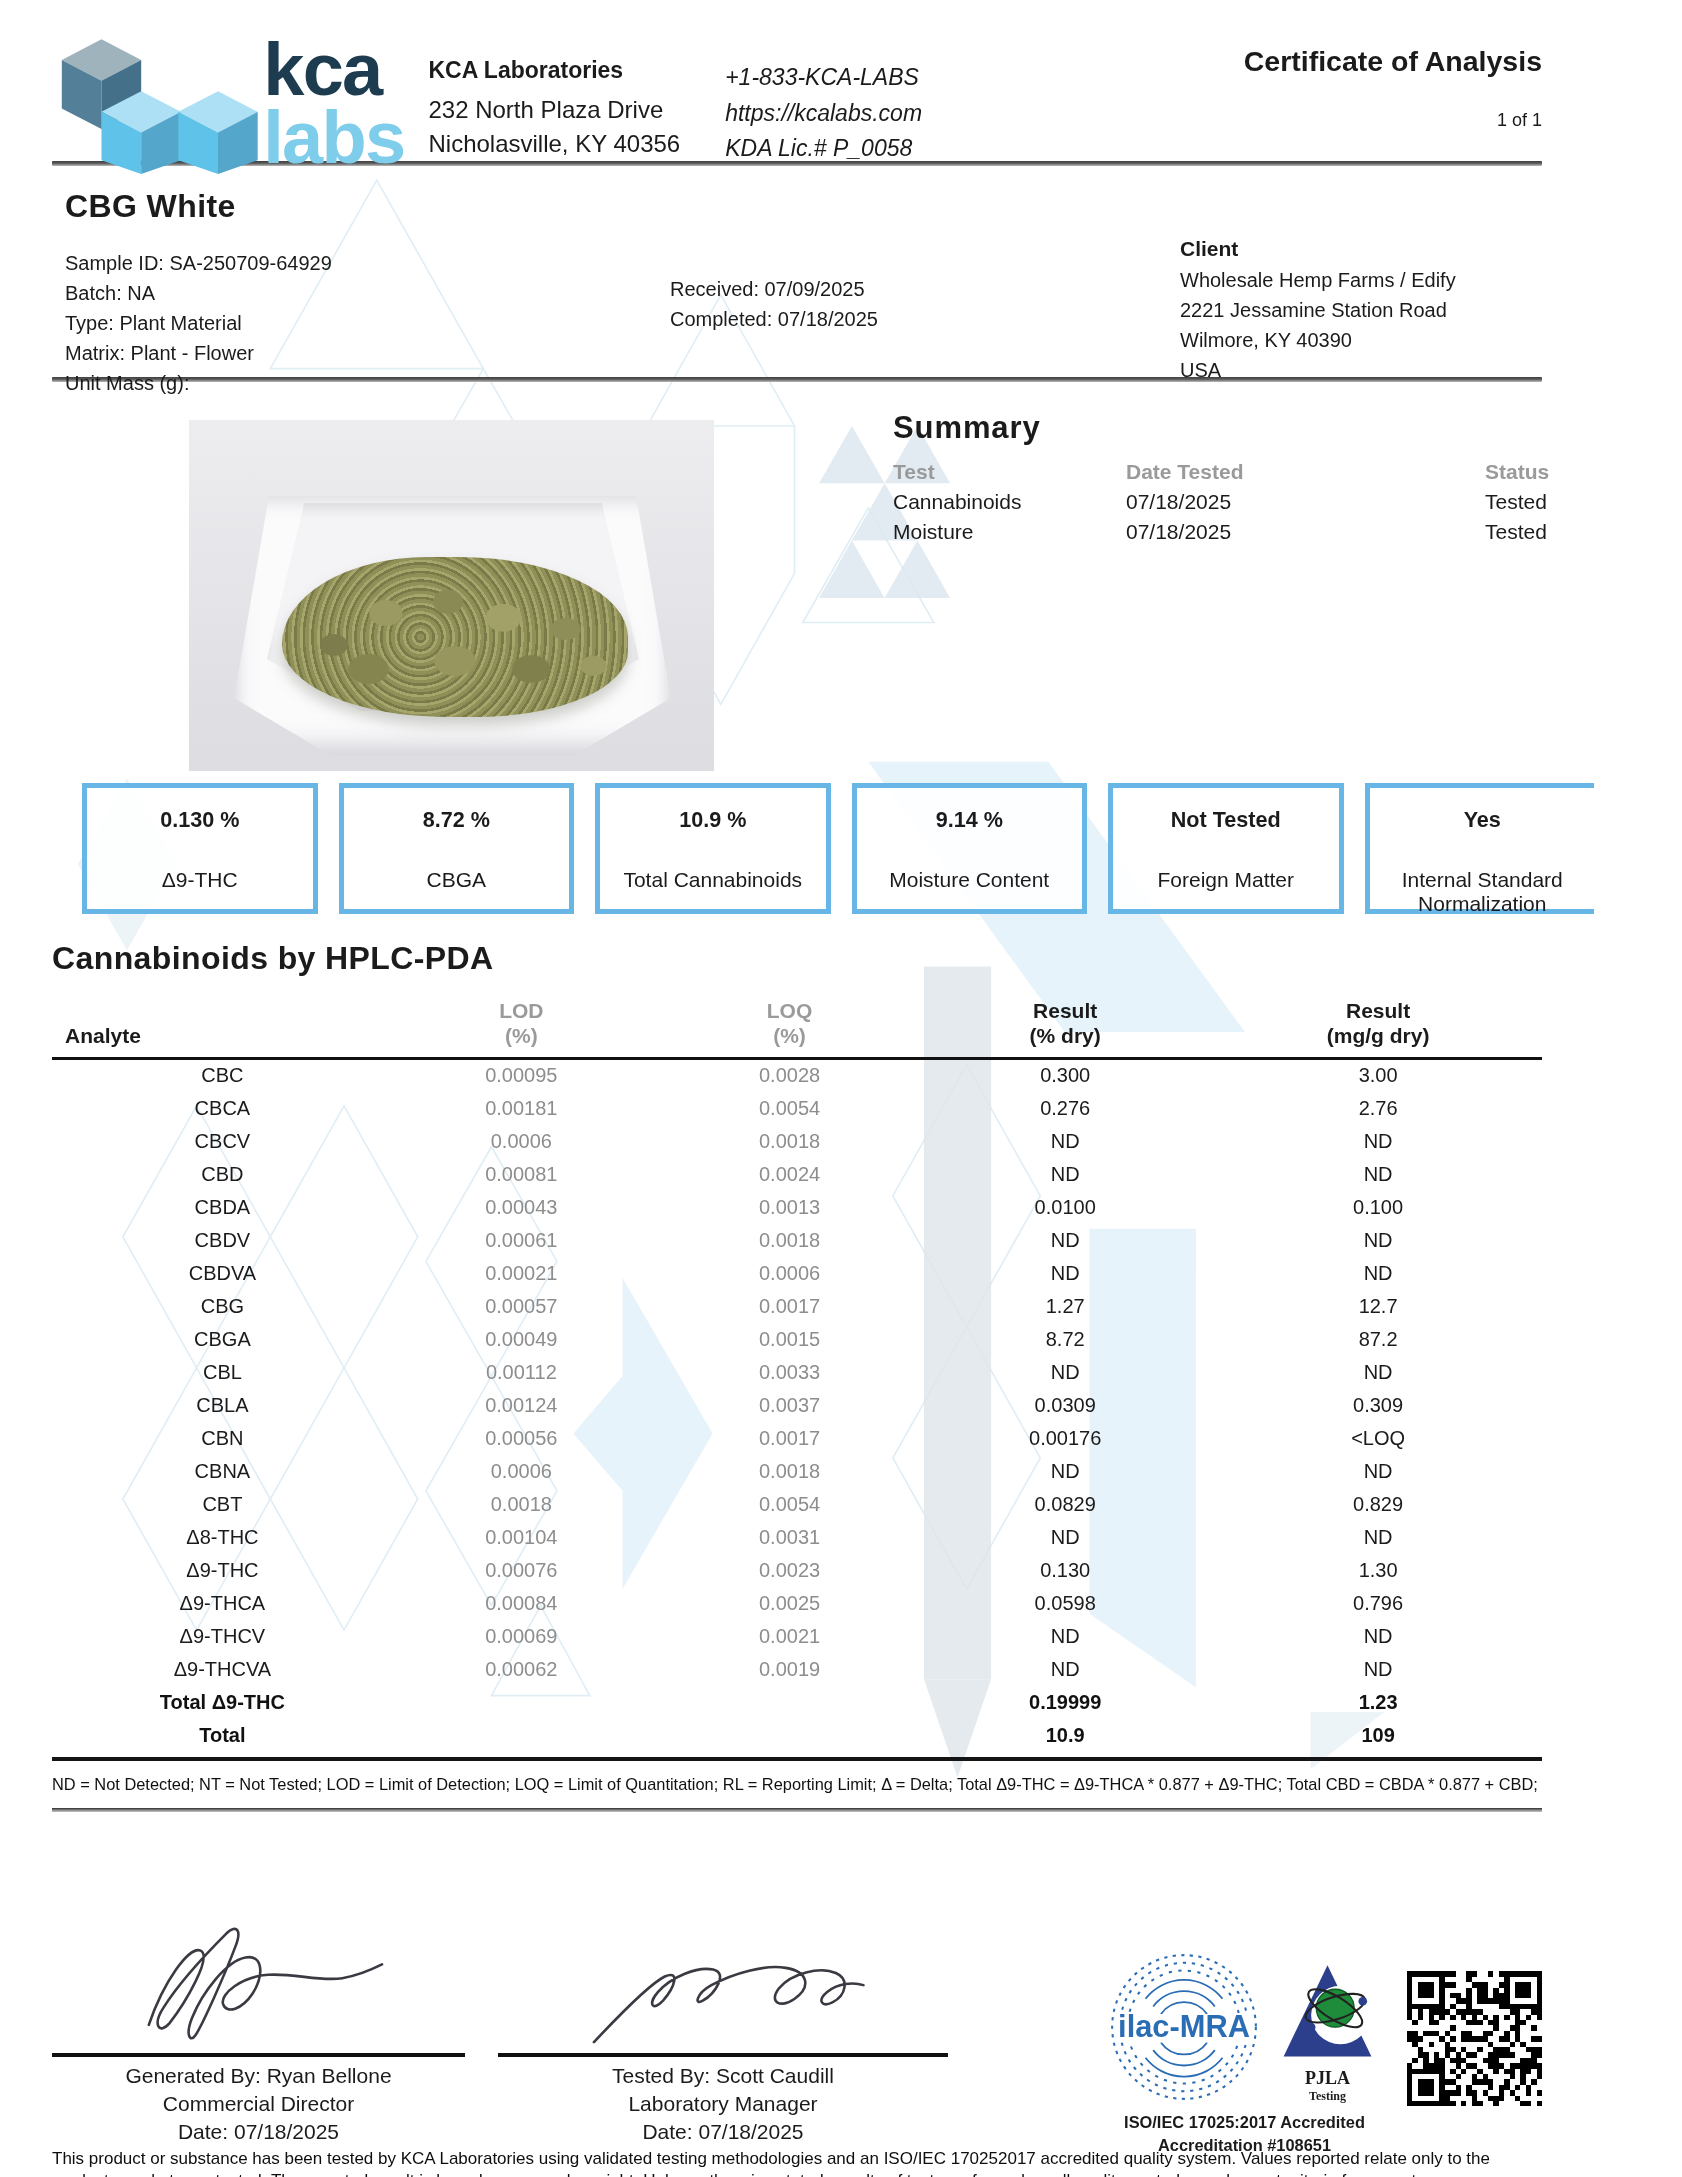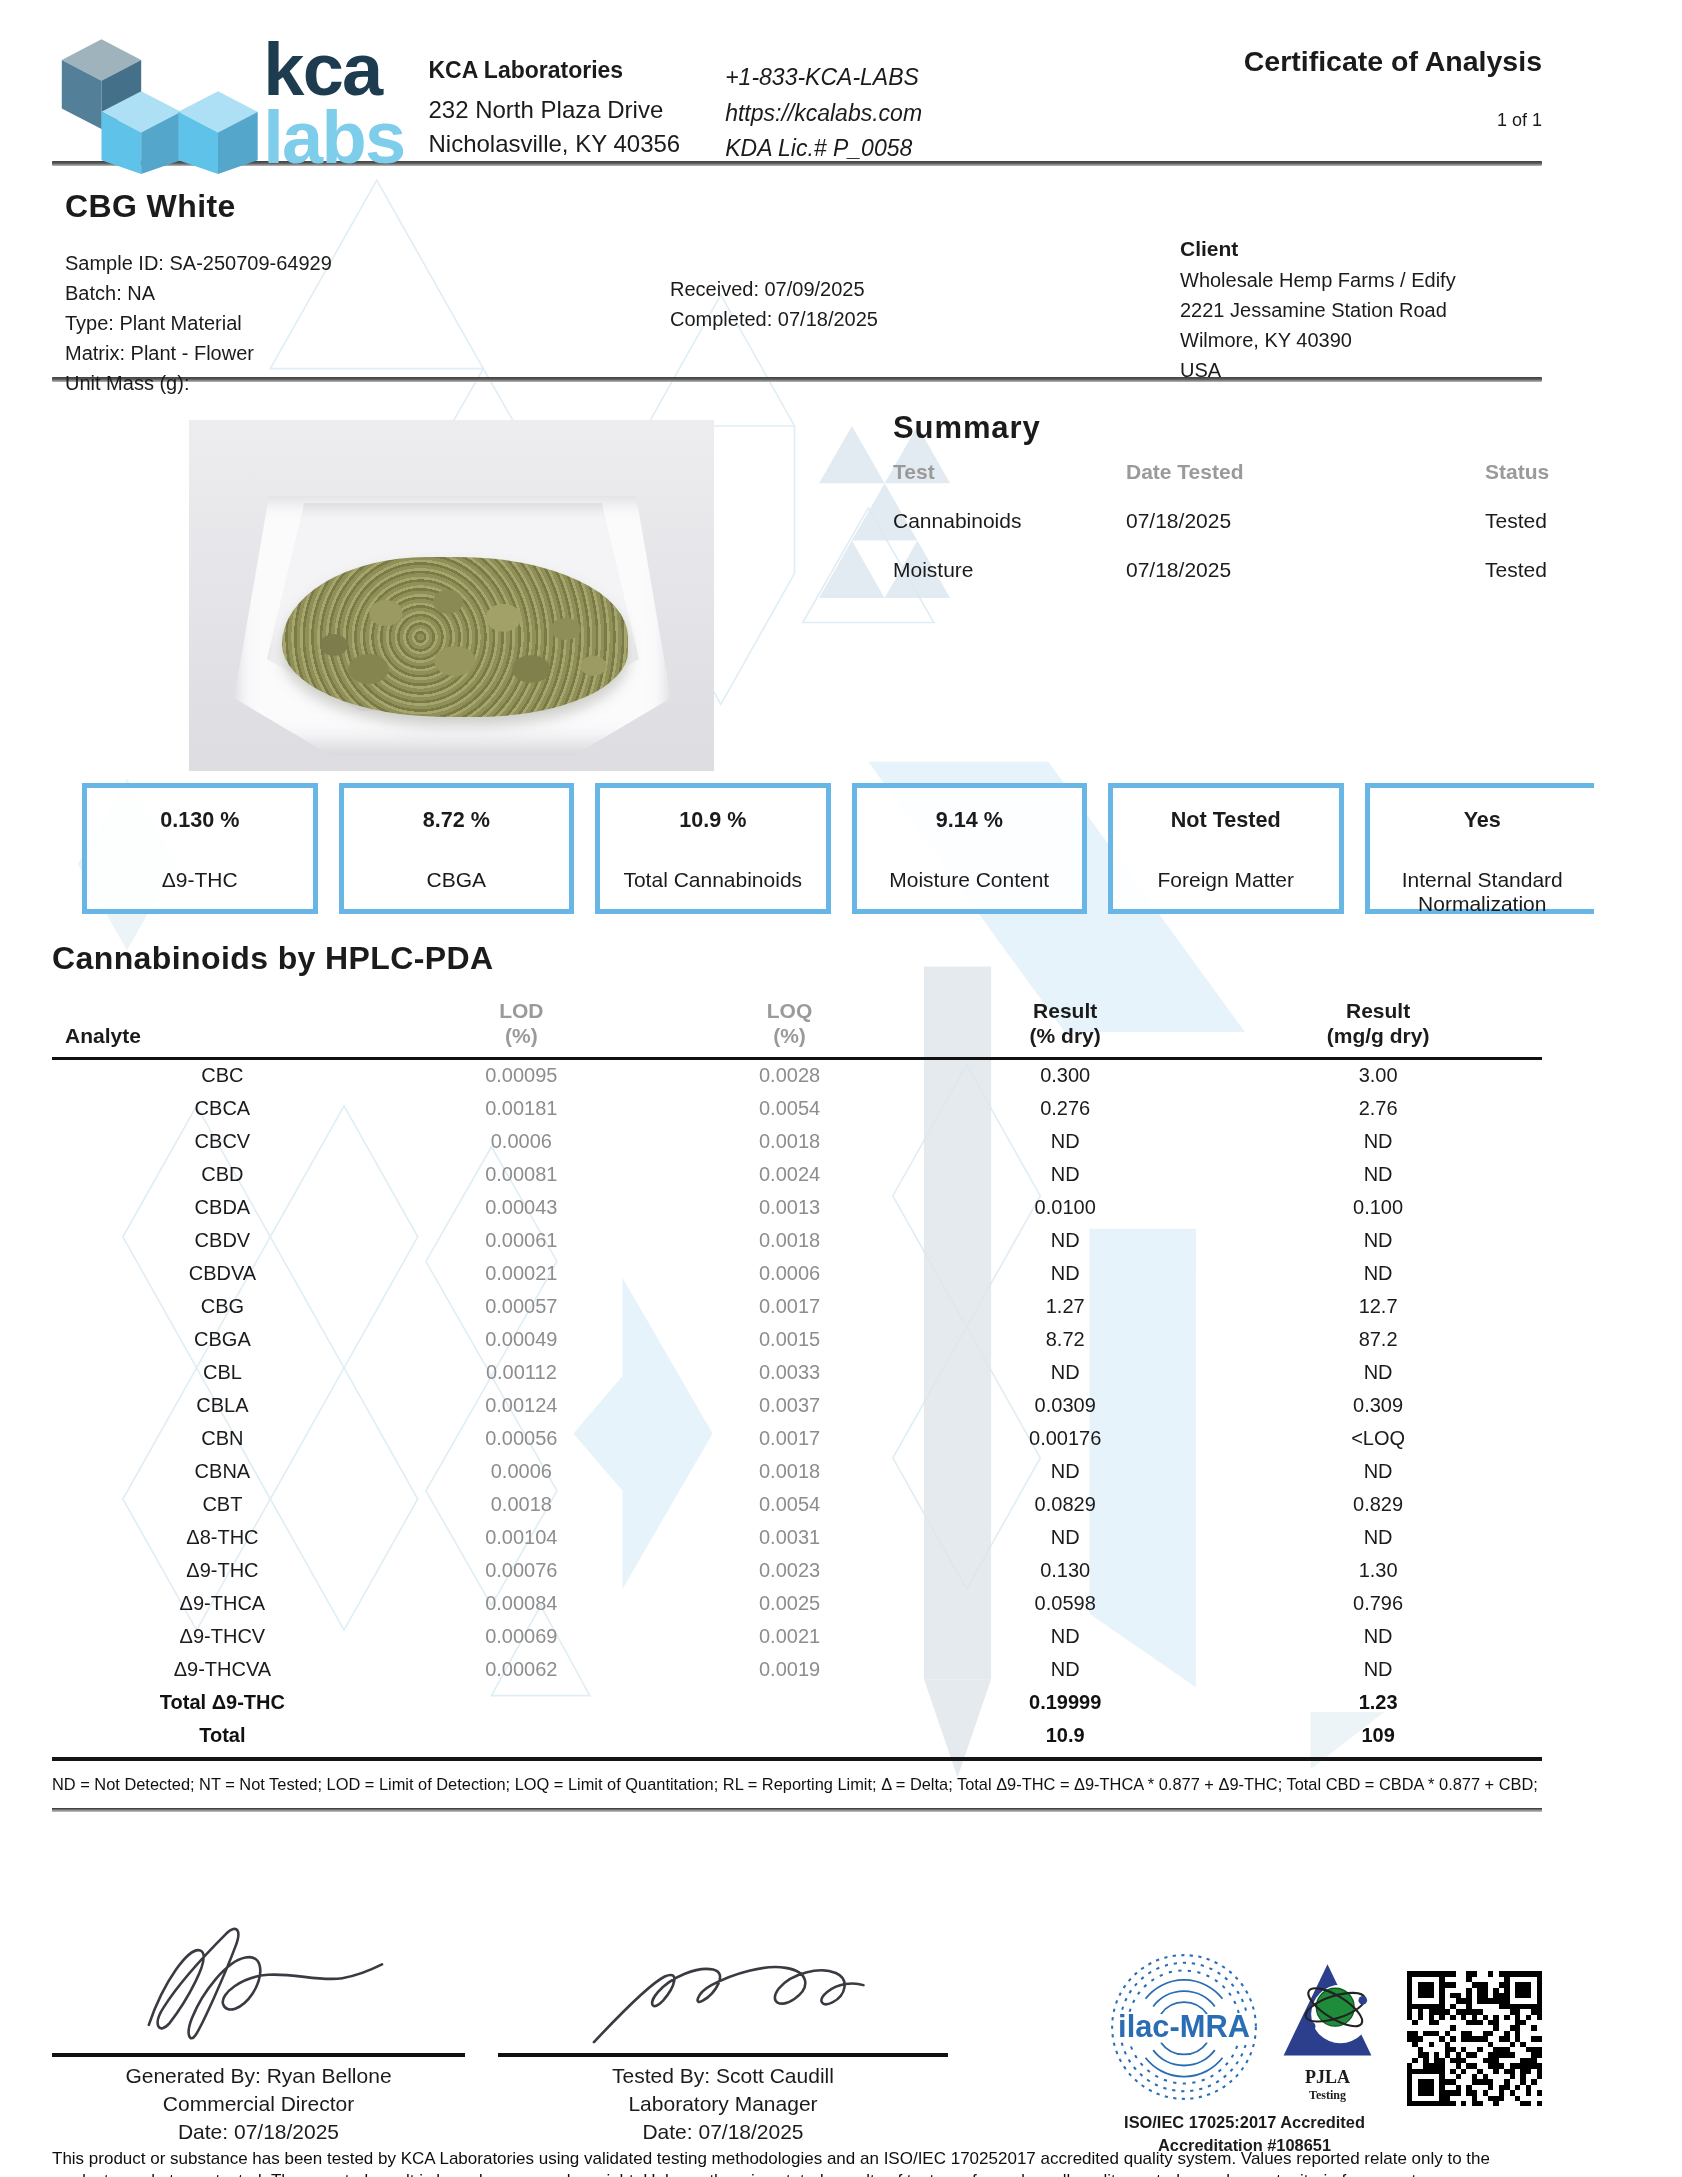--- a/index.html
+++ b/index.html
@@ -53,21 +53,21 @@
            radial-gradient(31px 24px at 64% 38%, #a2a268 0 55%, transparent 60%),
            radial-gradient(26px 19px at 82% 45%, #8e8e58 0 55%, transparent 60%),
            radial-gradient(35px 26px at 25% 70%, #85854f 0 55%, transparent 60%),
            radial-gradient(36px 26px at 50% 65%, #96965e 0 55%, transparent 60%),
            radial-gradient(33px 24px at 72% 70%, #80804c 0 55%, transparent 60%),
            radial-gradient(22.5px 17.3px at 90% 68%, #9b9b63 0 55%, transparent 60%),
            repeating-radial-gradient(circle at 40% 50%, #8f8f58 0 3.5px, #7a7a48 3.5px 6px, #a5a56c 6px 8.6px);
           box-shadow:0 8.6px 14px rgba(120,120,110,.35); }
   .summary-block { position:absolute; left:841px; top:28px; width:744px; }
   .summary-title { font-size:31px; font-weight:bold; letter-spacing:0.9px; }
-  .summary-table { margin-top:14px; display:grid; grid-template-columns:233px 304px 1fr; row-gap:25px; font-size:21px; }
+  .summary-table { margin-top:14px; display:grid; grid-template-columns:233px 304px 1fr; row-gap:6px; font-size:21px; }
   .summary-h { color:#9a9a9a; font-weight:bold; }
   .summary-c { color:#1b1b1b; }
   .col-status { padding-left:55px; }
 
   
   .boxes { display:flex; gap:21px; margin:12px 0 0 30px; width:1518px; }
   .rbox { flex:1 1 0; height:131px; border:5.2px solid #67b6e5; background:rgba(255,255,255,.85); text-align:center; padding-top:19px; }
   .rbox-value { font-size:21.6px; font-weight:bold; }
   .rbox-label { font-size:21px; margin-top:35px; line-height:1.15; }
 
@@ -92,21 +92,21 @@
   
   .footer-row { display:flex; margin-top:102px; height:225px; }
   .sig-block { text-align:center; }
   .sig-block.left { width:413px; }
   .sig-block.right { width:450px; margin-left:33px; }
   .sig-draw { height:137px; display:flex; align-items:flex-end; justify-content:center; }
   .sig-line { height:3.5px; background:#111; margin-top:1.7px; }
   .sig-text { font-size:21px; line-height:1.35; margin-top:5.2px; }
   .accred { margin-left:auto; display:flex; align-items:flex-start; padding-top:36px; }
   .accred-left { width:277px; text-align:center; }
-  .accred-logos { display:flex; align-items:center; justify-content:center; gap:12px; }
+  .accred-logos { display:flex; align-items:flex-end; justify-content:center; gap:12px; }
   .iso-text { font-size:16.4px; font-weight:bold; margin-top:7px; line-height:1.4; }
   .qr { margin-left:24px; margin-top:21px; width:135px; height:135px; display:grid;
         grid-template-columns:repeat(25,1fr); grid-template-rows:repeat(25,1fr); background:#fff; }
   .qr div.on { background:#000; }
   .pjla-text1 { font-family:"Liberation Serif", serif; font-weight:bold; font-size:18px; }
   .pjla-text2 { font-family:"Liberation Serif", serif; font-weight:bold; font-size:12px; }
   .disclaimer { font-size:17px; line-height:1.32; margin-top:8.6px; color:#0e0e0e; }
 </style>
 </head>
 <body>

